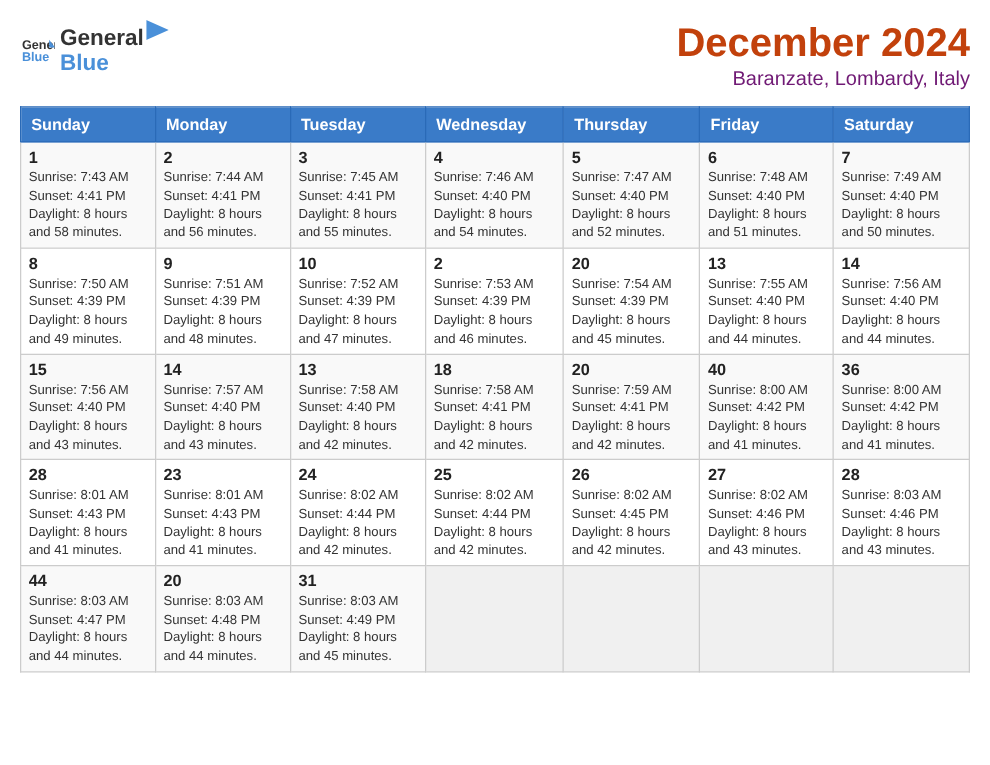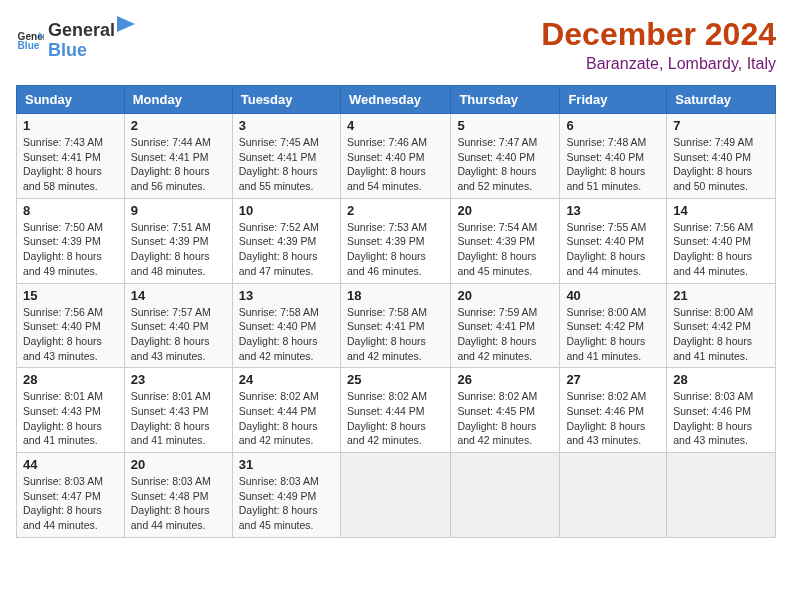--- a/index.html
+++ b/index.html
@@ -212,21 +212,21 @@
       </td>
         <td>
         <span class="day-num">20</span>
         <span class="day-detail">Sunrise: 7:59 AM<br>Sunset: 4:41 PM<br>Daylight: 8 hours and 42 minutes.</span>
       </td>
         <td>
         <span class="day-num">40</span>
         <span class="day-detail">Sunrise: 8:00 AM<br>Sunset: 4:42 PM<br>Daylight: 8 hours and 41 minutes.</span>
       </td>
         <td>
-        <span class="day-num">21</span>
+        <span class="day-num">36</span>
         <span class="day-detail">Sunrise: 8:00 AM<br>Sunset: 4:42 PM<br>Daylight: 8 hours and 41 minutes.</span>
       </td>
       </tr>
       <tr>
         <td>
         <span class="day-num">28</span>
         <span class="day-detail">Sunrise: 8:01 AM<br>Sunset: 4:43 PM<br>Daylight: 8 hours and 41 minutes.</span>
       </td>
         <td>
         <span class="day-num">23</span>

